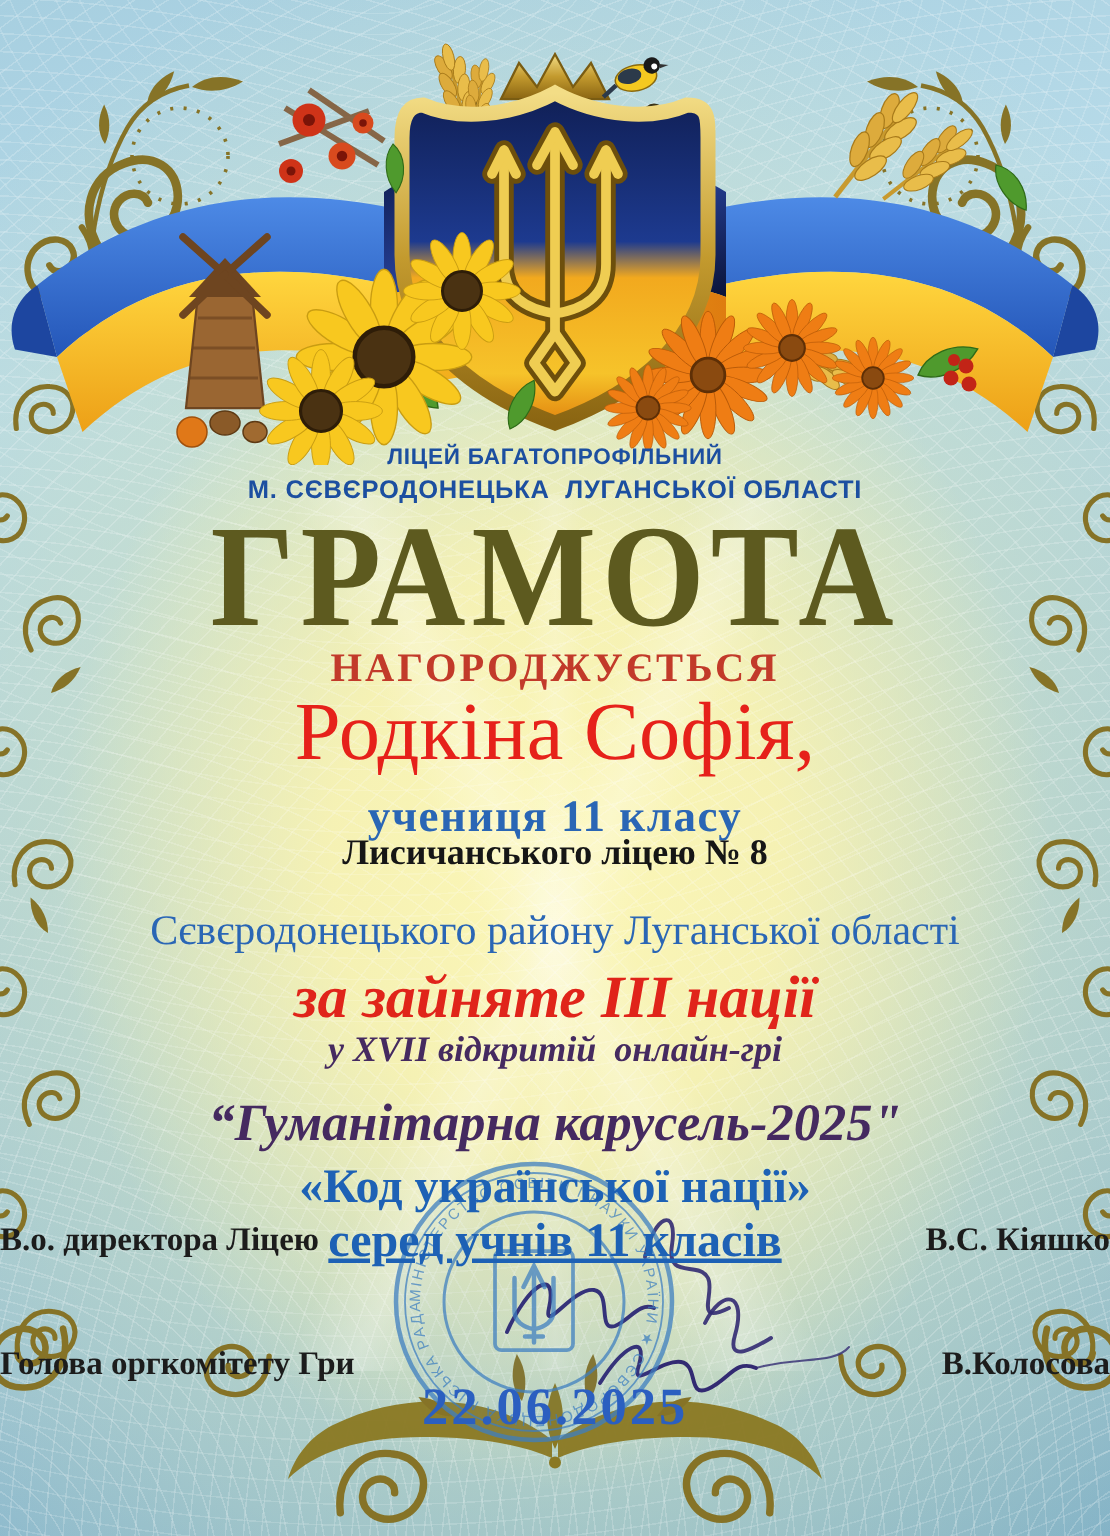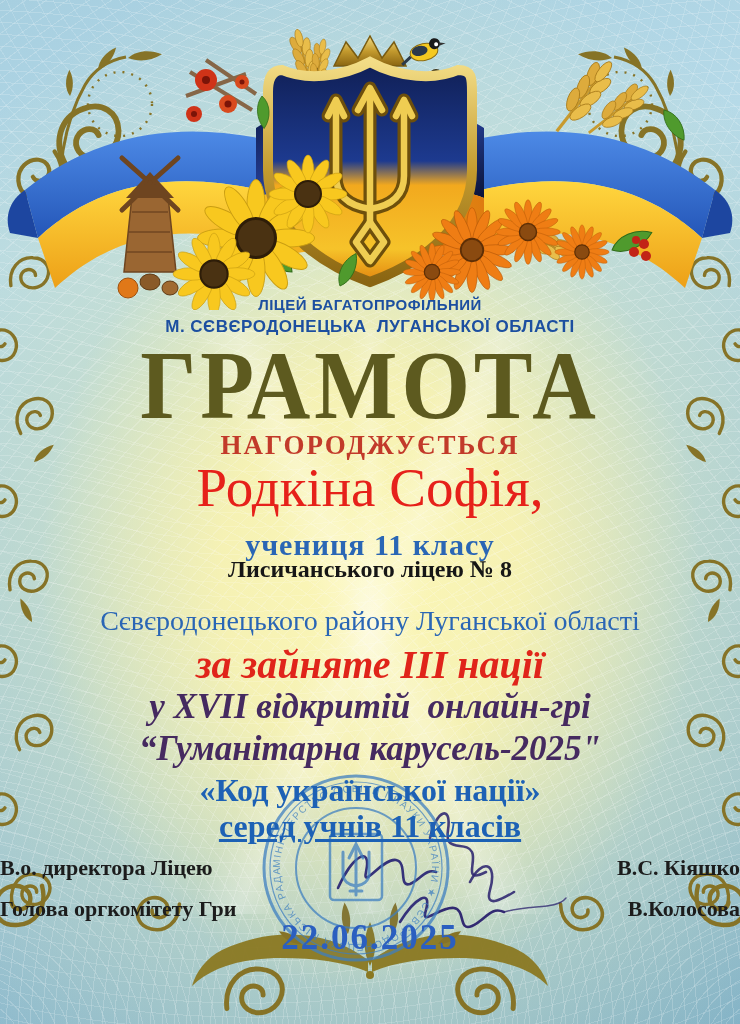--- a/index.html
+++ b/index.html
@@ -24,27 +24,27 @@
   .content div{position:absolute;left:0;right:0;text-align:center;white-space:nowrap;}
   .l1{top:296px;font-family:"Liberation Sans",sans-serif;font-weight:700;font-size:15px;color:#1c4fa0;letter-spacing:.5px;}
   .l2{top:317px;font-family:"Liberation Sans",sans-serif;font-weight:700;font-size:17px;color:#1c4fa0;letter-spacing:.5px;}
   .title{top:330px;font-weight:700;font-size:88px;color:#5d5a1f;letter-spacing:4px;transform:scaleY(1.1);transform-origin:top center;}
   .award{top:430px;font-weight:700;font-size:27px;color:#c23a2a;letter-spacing:2px;}
   .name{top:456px;font-weight:400;font-size:55px;color:#e6211a;}
   .role{top:528px;font-weight:700;font-size:30px;color:#2a66b5;letter-spacing:1px;}
   .school{top:556px;font-weight:700;font-size:24px;color:#161616;}
   .district{top:605px;font-weight:400;font-size:28px;color:#2a66b5;}
   .place{top:641px;font-weight:700;font-style:italic;font-size:40px;color:#e0241a;}
-  .event1{top:687px;font-weight:700;font-style:italic;font-size:35px;color:#452a60;}
+  .event1{top:687px;font-weight:700;font-style:italic;font-size:24px;color:#452a60;}
   .event2{top:729px;font-weight:700;font-style:italic;font-size:35px;color:#452a60;}
   .event3{top:772px;font-weight:700;font-size:32px;color:#1d61b5;}
   .event4{top:808px;font-weight:700;font-size:32px;color:#1d61b5;text-decoration:underline;}
   .sign-row{position:absolute;left:88px;right:86px;display:flex;justify-content:space-between;
     font-weight:700;font-size:22px;color:#1c1c1c;white-space:nowrap;}
-  .sr1{top:855px;}.sr2{top:896px;align-items:flex-end;}
+  .sr1{top:813px;}.sr2{top:896px;align-items:flex-end;}
   .date{top:918px;font-weight:700;font-size:35px;color:#2b5fc0;letter-spacing:2px;}
   .sigs{z-index:6;}
 </style>
 </head>
 <body>
 
 <div class="page">
   <div class="net"></div>
   <div class="rays"></div>
 

